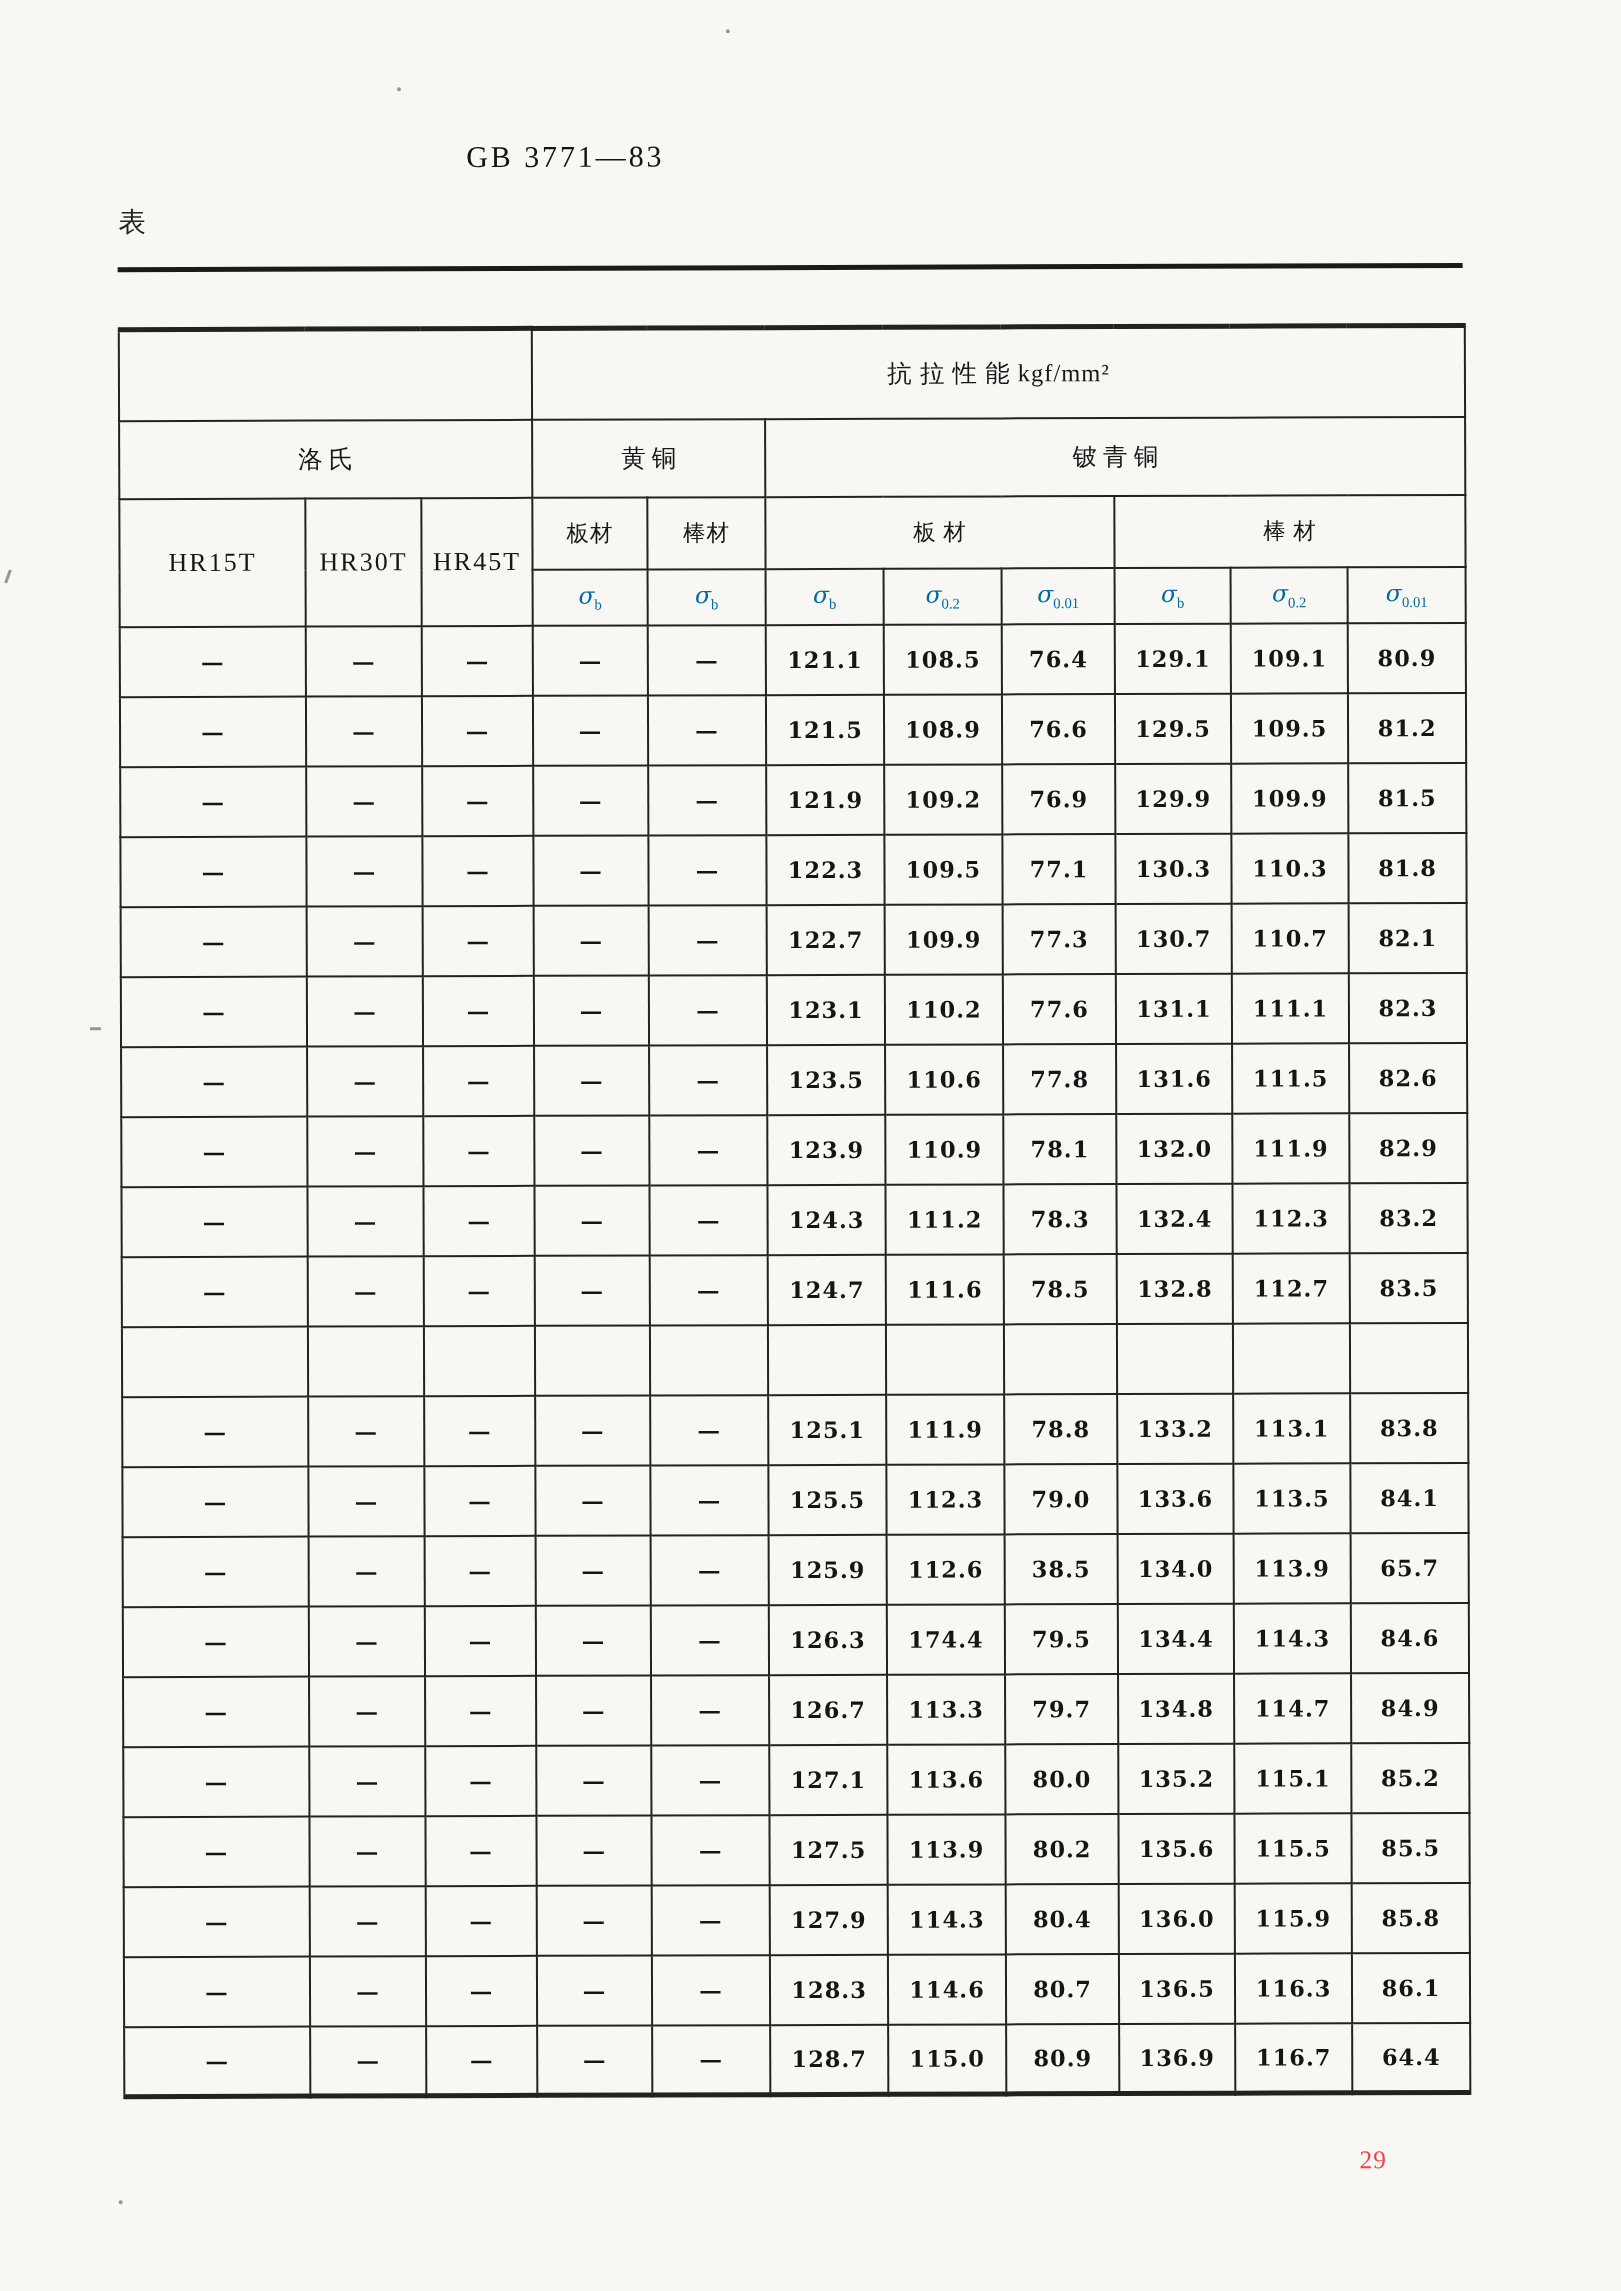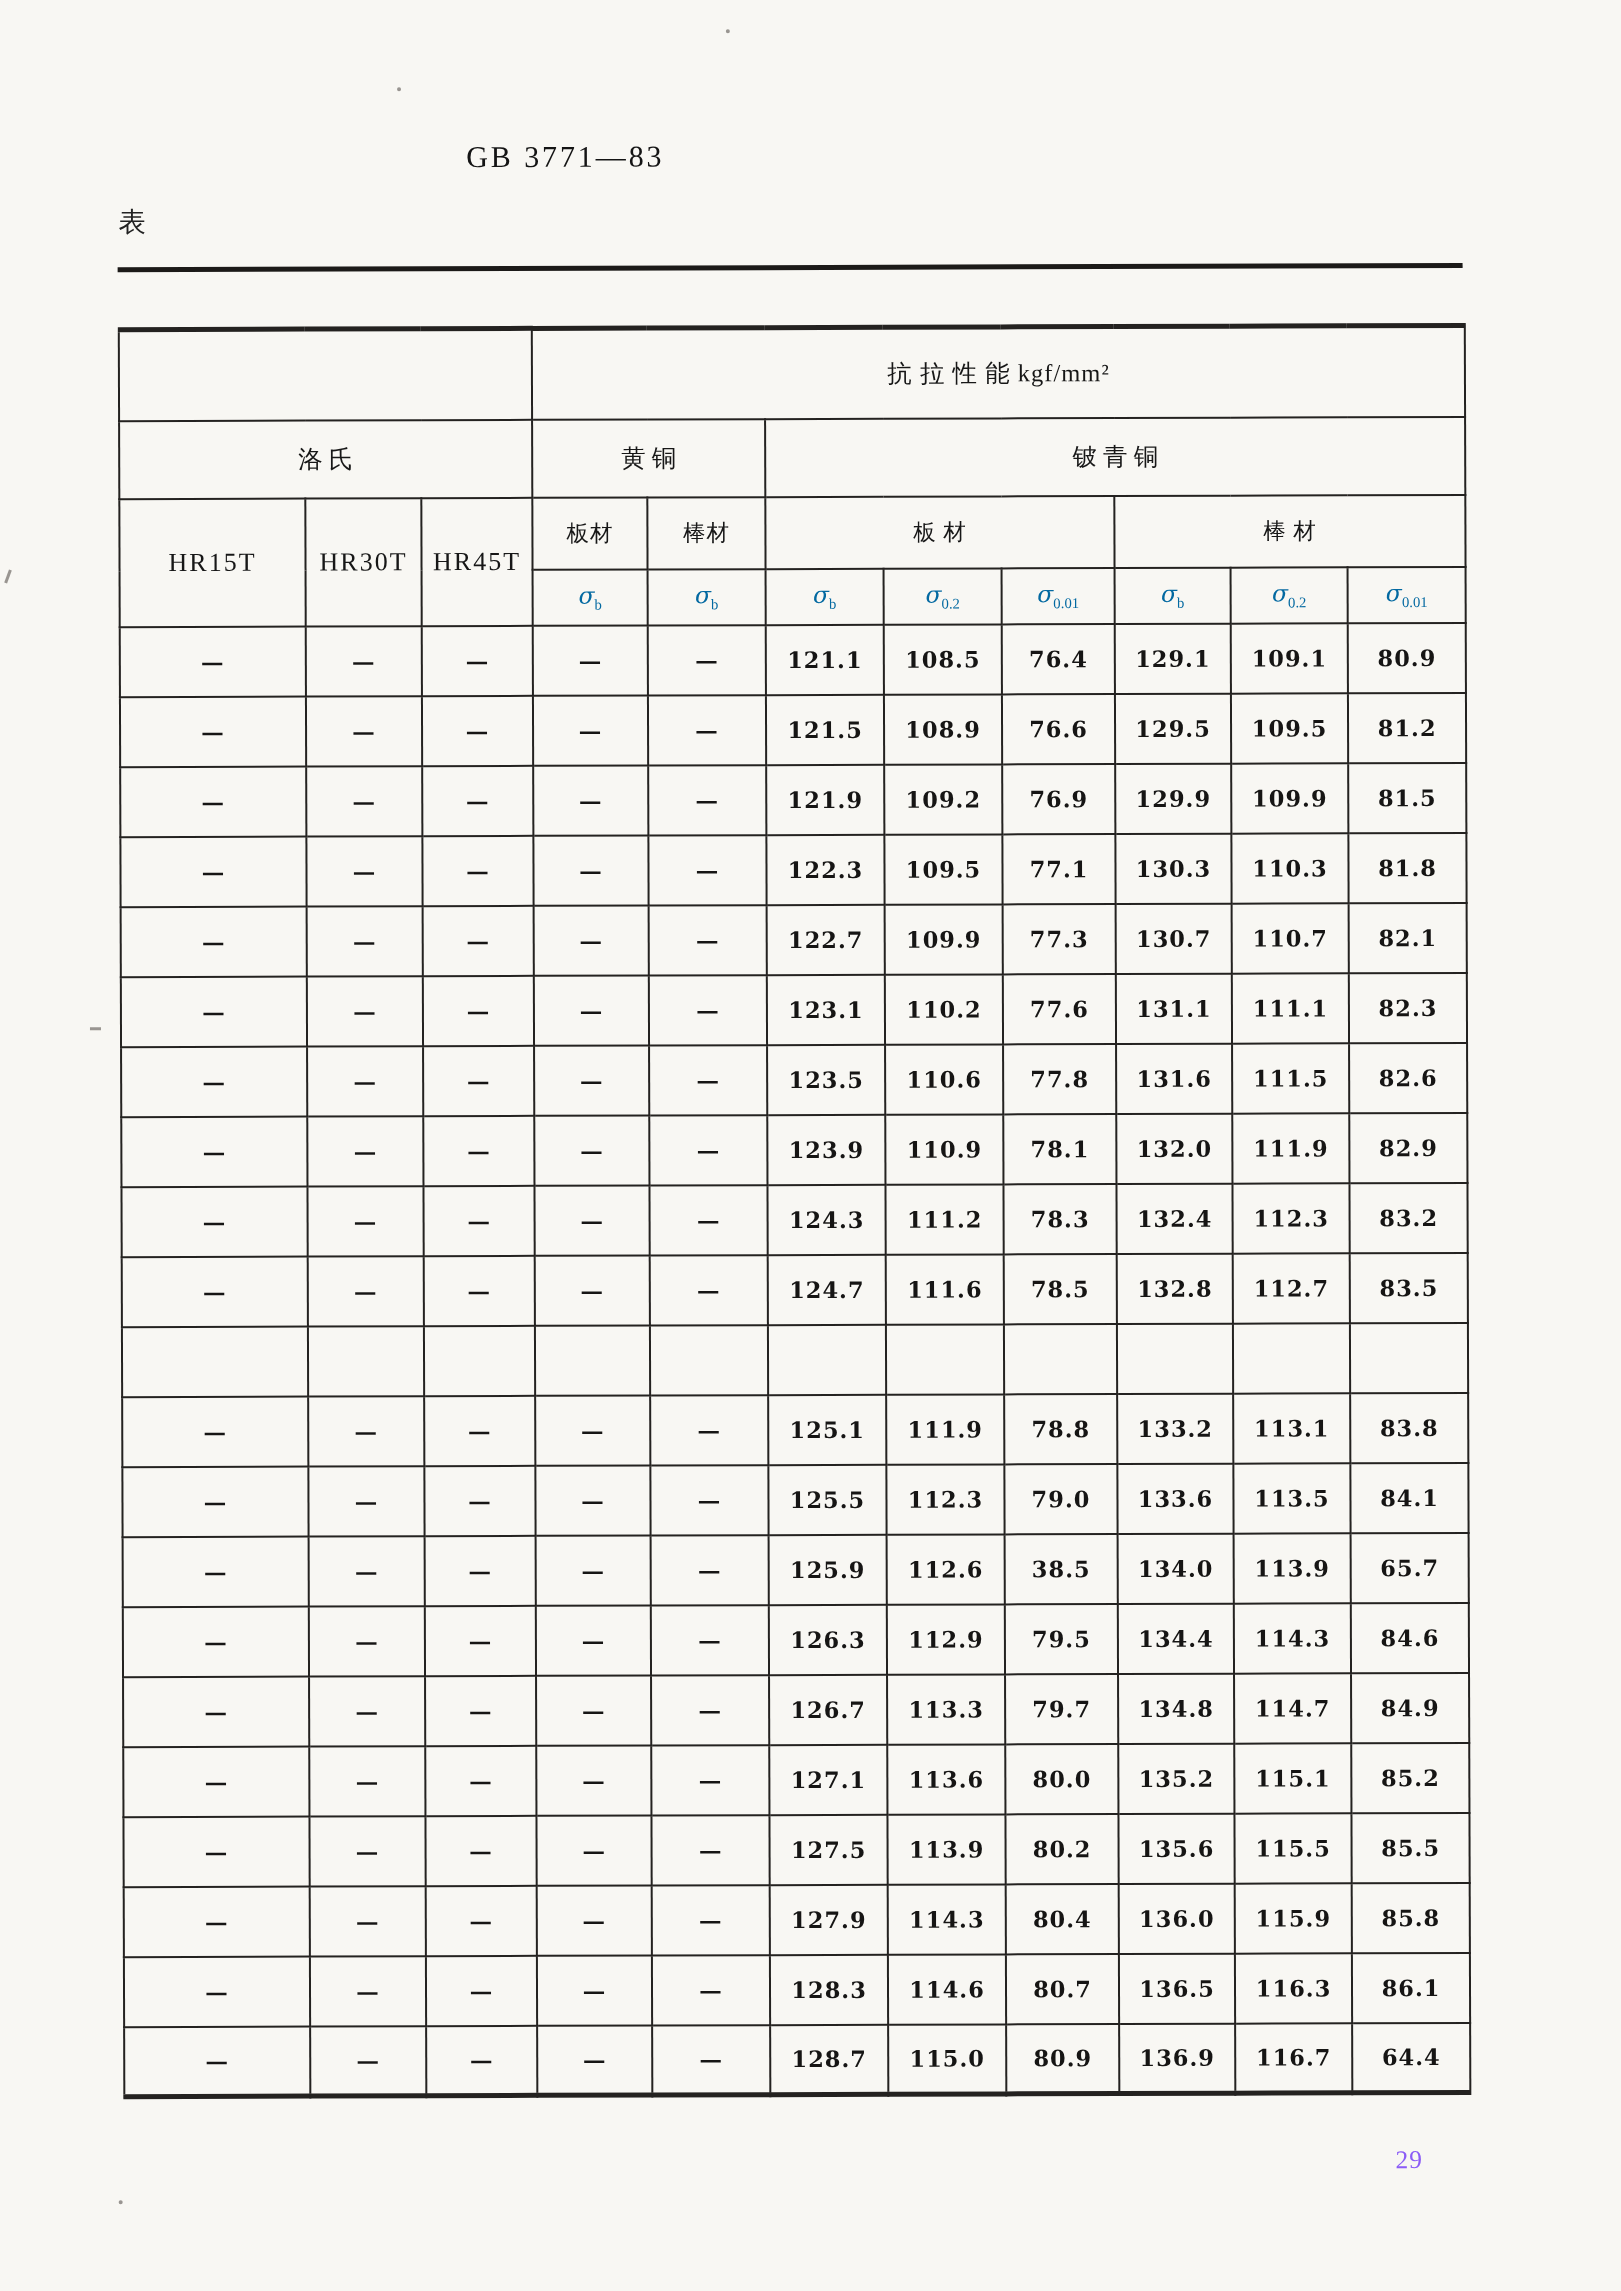--- a/index.html
+++ b/index.html
@@ -24,21 +24,21 @@
   .title-rule{
     position:absolute;left:120px;top:265px;width:1345px;height:4.9px;
     background:#1c1a18;
   }
   .table-label{
     position:absolute;left:121px;top:202px;
     font-size:27.4px;color:#222;
   }
   .page-number{
     position:absolute;left:1356px;top:2147px;
-    font-size:25.5px;letter-spacing:1px;color:#8b5cf6;margin-left:36px;
+    font-size:25.5px;letter-spacing:1px;color:#ef4444;
   }
   table.main{
     position:absolute;left:120px;top:325px;
     width:1343px;
     border-collapse:collapse;table-layout:fixed;
     border:2.9px solid #242220;
     border-top-width:5.9px;border-bottom-width:5.9px;
   }
   table.main th,table.main td{
     border:2.9px solid #242220;
@@ -297,21 +297,21 @@
           <td>113.9</td>
           <td>65.7</td>
         </tr>
         <tr style="height: 70px;">
           <td>—</td>
           <td>—</td>
           <td>—</td>
           <td>—</td>
           <td>—</td>
           <td>126.3</td>
-          <td>112.9</td>
+          <td>174.4</td>
           <td>79.5</td>
           <td>134.4</td>
           <td>114.3</td>
           <td>84.6</td>
         </tr>
         <tr style="height: 70px;">
           <td>—</td>
           <td>—</td>
           <td>—</td>
           <td>—</td>

